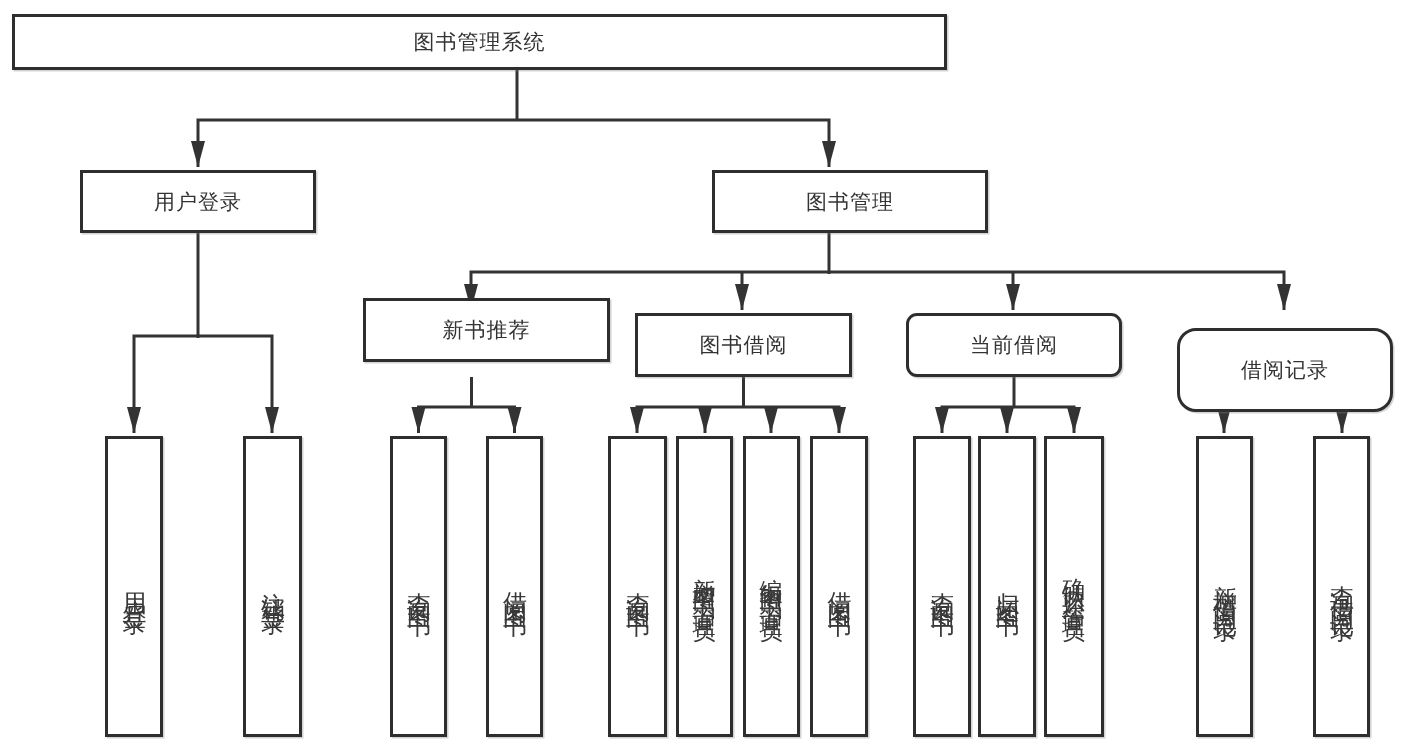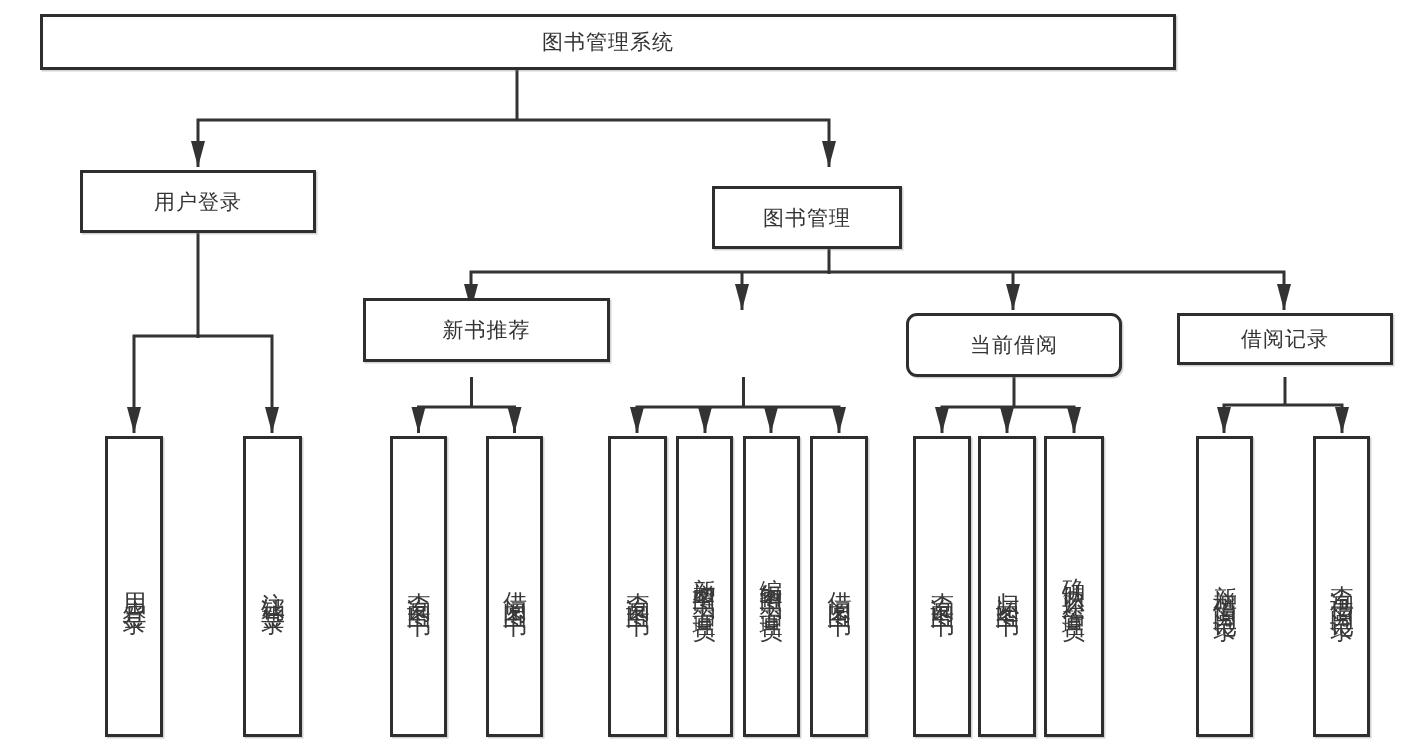--- a/index.html
+++ b/index.html
@@ -80,28 +80,29 @@
 
       <path d="M1014 377 V408"></path>
       <path d="M942 433 V407 H1074 V433" marker-start="url(#arr)" marker-end="url(#arr)"></path>
       <path d="M1007 407 V433" marker-end="url(#arr)"></path>
 
       <path d="M1285 377 V406"></path>
       <path d="M1224 433 V405 H1342 V433" marker-start="url(#arr)" marker-end="url(#arr)"></path>
     </g>
   </svg>
 
-  <div class="node h" style="left:12px; top:14px; width:1136px; height:56px;margin-left:28px;">图书管理系统</div>
+  <div class="node h" style="left:12px; top:14px; width:935px; height:56px;">图书管理系统</div>
 
   <div class="node h" style="left:80px; top:170px; width:236px; height:63px;">用户登录</div>
-  <div class="node h" style="left:712px; top:170px; width:190px; height:63px;margin-top:16px;">图书管理</div>
+  <div class="node h" style="left:712px; top:170px; width:276px; height:63px;">图书管理</div>
 
   <div class="node h" style="left:363px; top:298px; width:247px; height:64px;">新书推荐</div>
+  <div class="node h" style="left:635px; top:313px; width:217px; height:64px;">图书借阅</div>
   <div class="node h" style="left:906px; top:313px; width:216px; height:64px;border-radius:11px;">当前借阅</div>
-  <div class="node h" style="left:1177px; top:313px; width:216px; height:52px;">借阅记录</div>
+  <div class="node h" style="left:1177px; top:328px; width:216px; height:84px;border-radius:19px;">借阅记录</div>
 
   <div class="node v" style="left:105px; top:436px; width:58px; height:301px;">
     <span class="vtext">用户登录</span>
   </div>
   <div class="node v" style="left:243px; top:436px; width:59px; height:301px;">
     <span class="vtext">注销登录</span>
   </div>
 
   <div class="node v" style="left:390px; top:436px; width:57px; height:301px;">
     <span class="vtext">查询图书</span>

